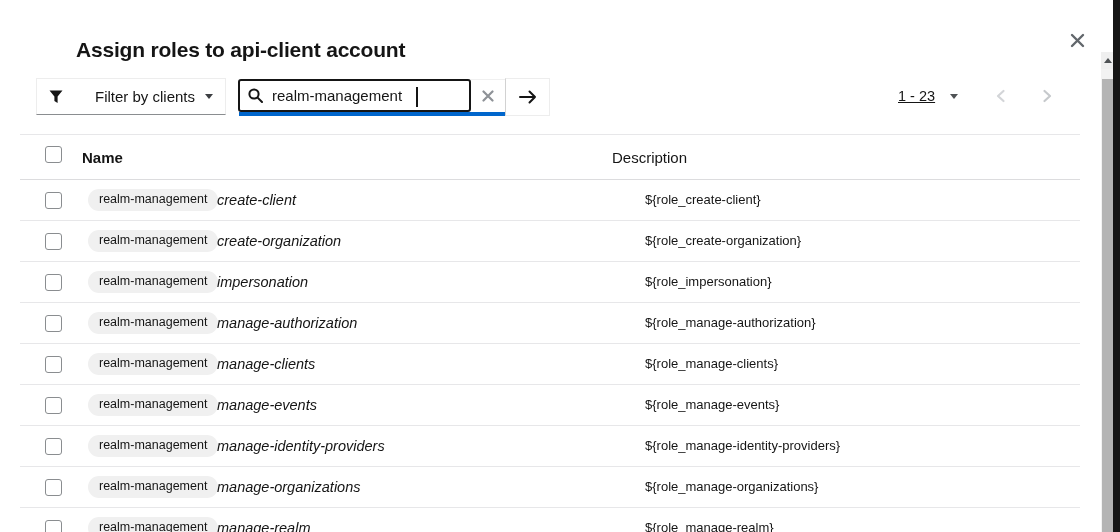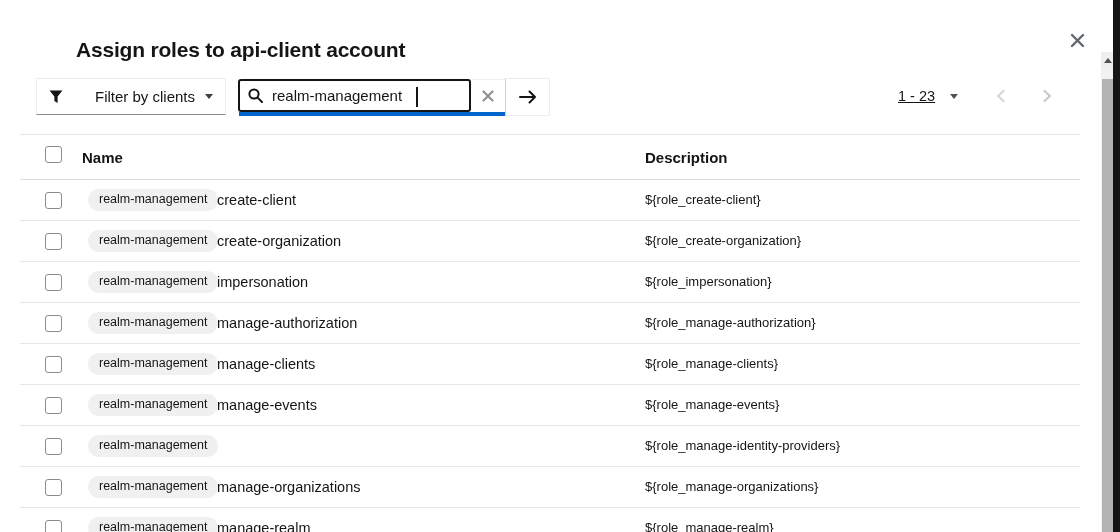--- a/index.html
+++ b/index.html
@@ -35,26 +35,26 @@
   #pagination-menu-btn{left:943px;top:87px;width:22px;height:18px;display:flex;align-items:center;justify-content:center;background:none;border:none;cursor:pointer;padding:0;}
   #prev-btn{left:988px;top:84px;width:24px;height:24px;display:flex;align-items:center;justify-content:center;background:none;border:none;padding:0;}
   #next-btn{left:1035px;top:84px;width:24px;height:24px;display:flex;align-items:center;justify-content:center;background:none;border:none;padding:0;}
 
   
   #table-top-line{left:20px;top:134px;width:1060px;height:1px;background:#e7e7e9;}
   #header-row{left:20px;top:135px;width:1060px;height:45px;border-bottom:1px solid #dcdcde;box-sizing:border-box;}
   .checkbox{width:17px;height:17px;box-sizing:border-box;border:1px solid #8a8d90;border-radius:3px;background:#fff;cursor:pointer;}
   #select-all-checkbox{left:25px;top:11px;}
   #col-name{left:62px;top:14px;font-weight:700;font-size:15px;text-align:center;}
-  #col-desc{left:625px;top:14px;font-weight:700;font-size:15px;}
+  #col-desc{left:592px;top:14px;font-weight:400;font-size:15px;}
 
   .row{position:absolute;left:20px;width:1060px;height:41px;border-bottom:1px solid #e7e7e9;box-sizing:border-box;background:#fff;}
   .row .checkbox{position:absolute;left:25px;top:12px;}
   .badge{position:absolute;left:68px;top:9px;background:#f0f0f0;border-radius:12px;padding:3px 11px 4px;font-size:12.5px;line-height:15px;color:#151515;}
-  .role-name{position:absolute;left:197px;top:12px;font-size:14.5px;}
+  .role-name{position:absolute;left:197px;top:12px;font-size:14.5px;font-style:italic;}
   .role-desc{position:absolute;left:625px;top:12px;font-size:13px;}
 
   
   #scroll-track{left:1101px;top:52px;width:13px;height:480px;background:#f2f2f2;}
   #scroll-up-btn{left:1101px;top:52px;width:13px;height:17px;display:flex;align-items:center;justify-content:center;background:#efefef;border:none;cursor:pointer;padding:0;}
   #scroll-up-btn .tri-up{width:0;height:0;border-left:4px solid transparent;border-right:4px solid transparent;border-bottom:5px solid #4f5255;}
   #scroll-thumb{left:1102px;top:79px;width:11px;height:453px;background:#b4b4b4;cursor:grab;}
   #window-edge{left:1113px;top:0;width:7px;height:532px;background:#161616;}
 </style>
 </head>
@@ -166,20 +166,21 @@
   </div>
     <div class="row" style="top: 385px;">
     <div class="checkbox"></div>
     <span class="badge">realm-management</span>
     <span class="role-name">manage-events</span>
     <span class="role-desc">${role_manage-events}</span>
   </div>
     <div class="row" style="top: 426px;">
     <div class="checkbox"></div>
     <span class="badge">realm-management</span>
+    <span class="role-name">manage-identity-providers</span>
     <span class="role-desc">${role_manage-identity-providers}</span>
   </div>
     <div class="row" style="top: 467px;">
     <div class="checkbox"></div>
     <span class="badge">realm-management</span>
     <span class="role-name">manage-organizations</span>
     <span class="role-desc">${role_manage-organizations}</span>
   </div>
     <div class="row" style="top: 508px;">
     <div class="checkbox"></div>

